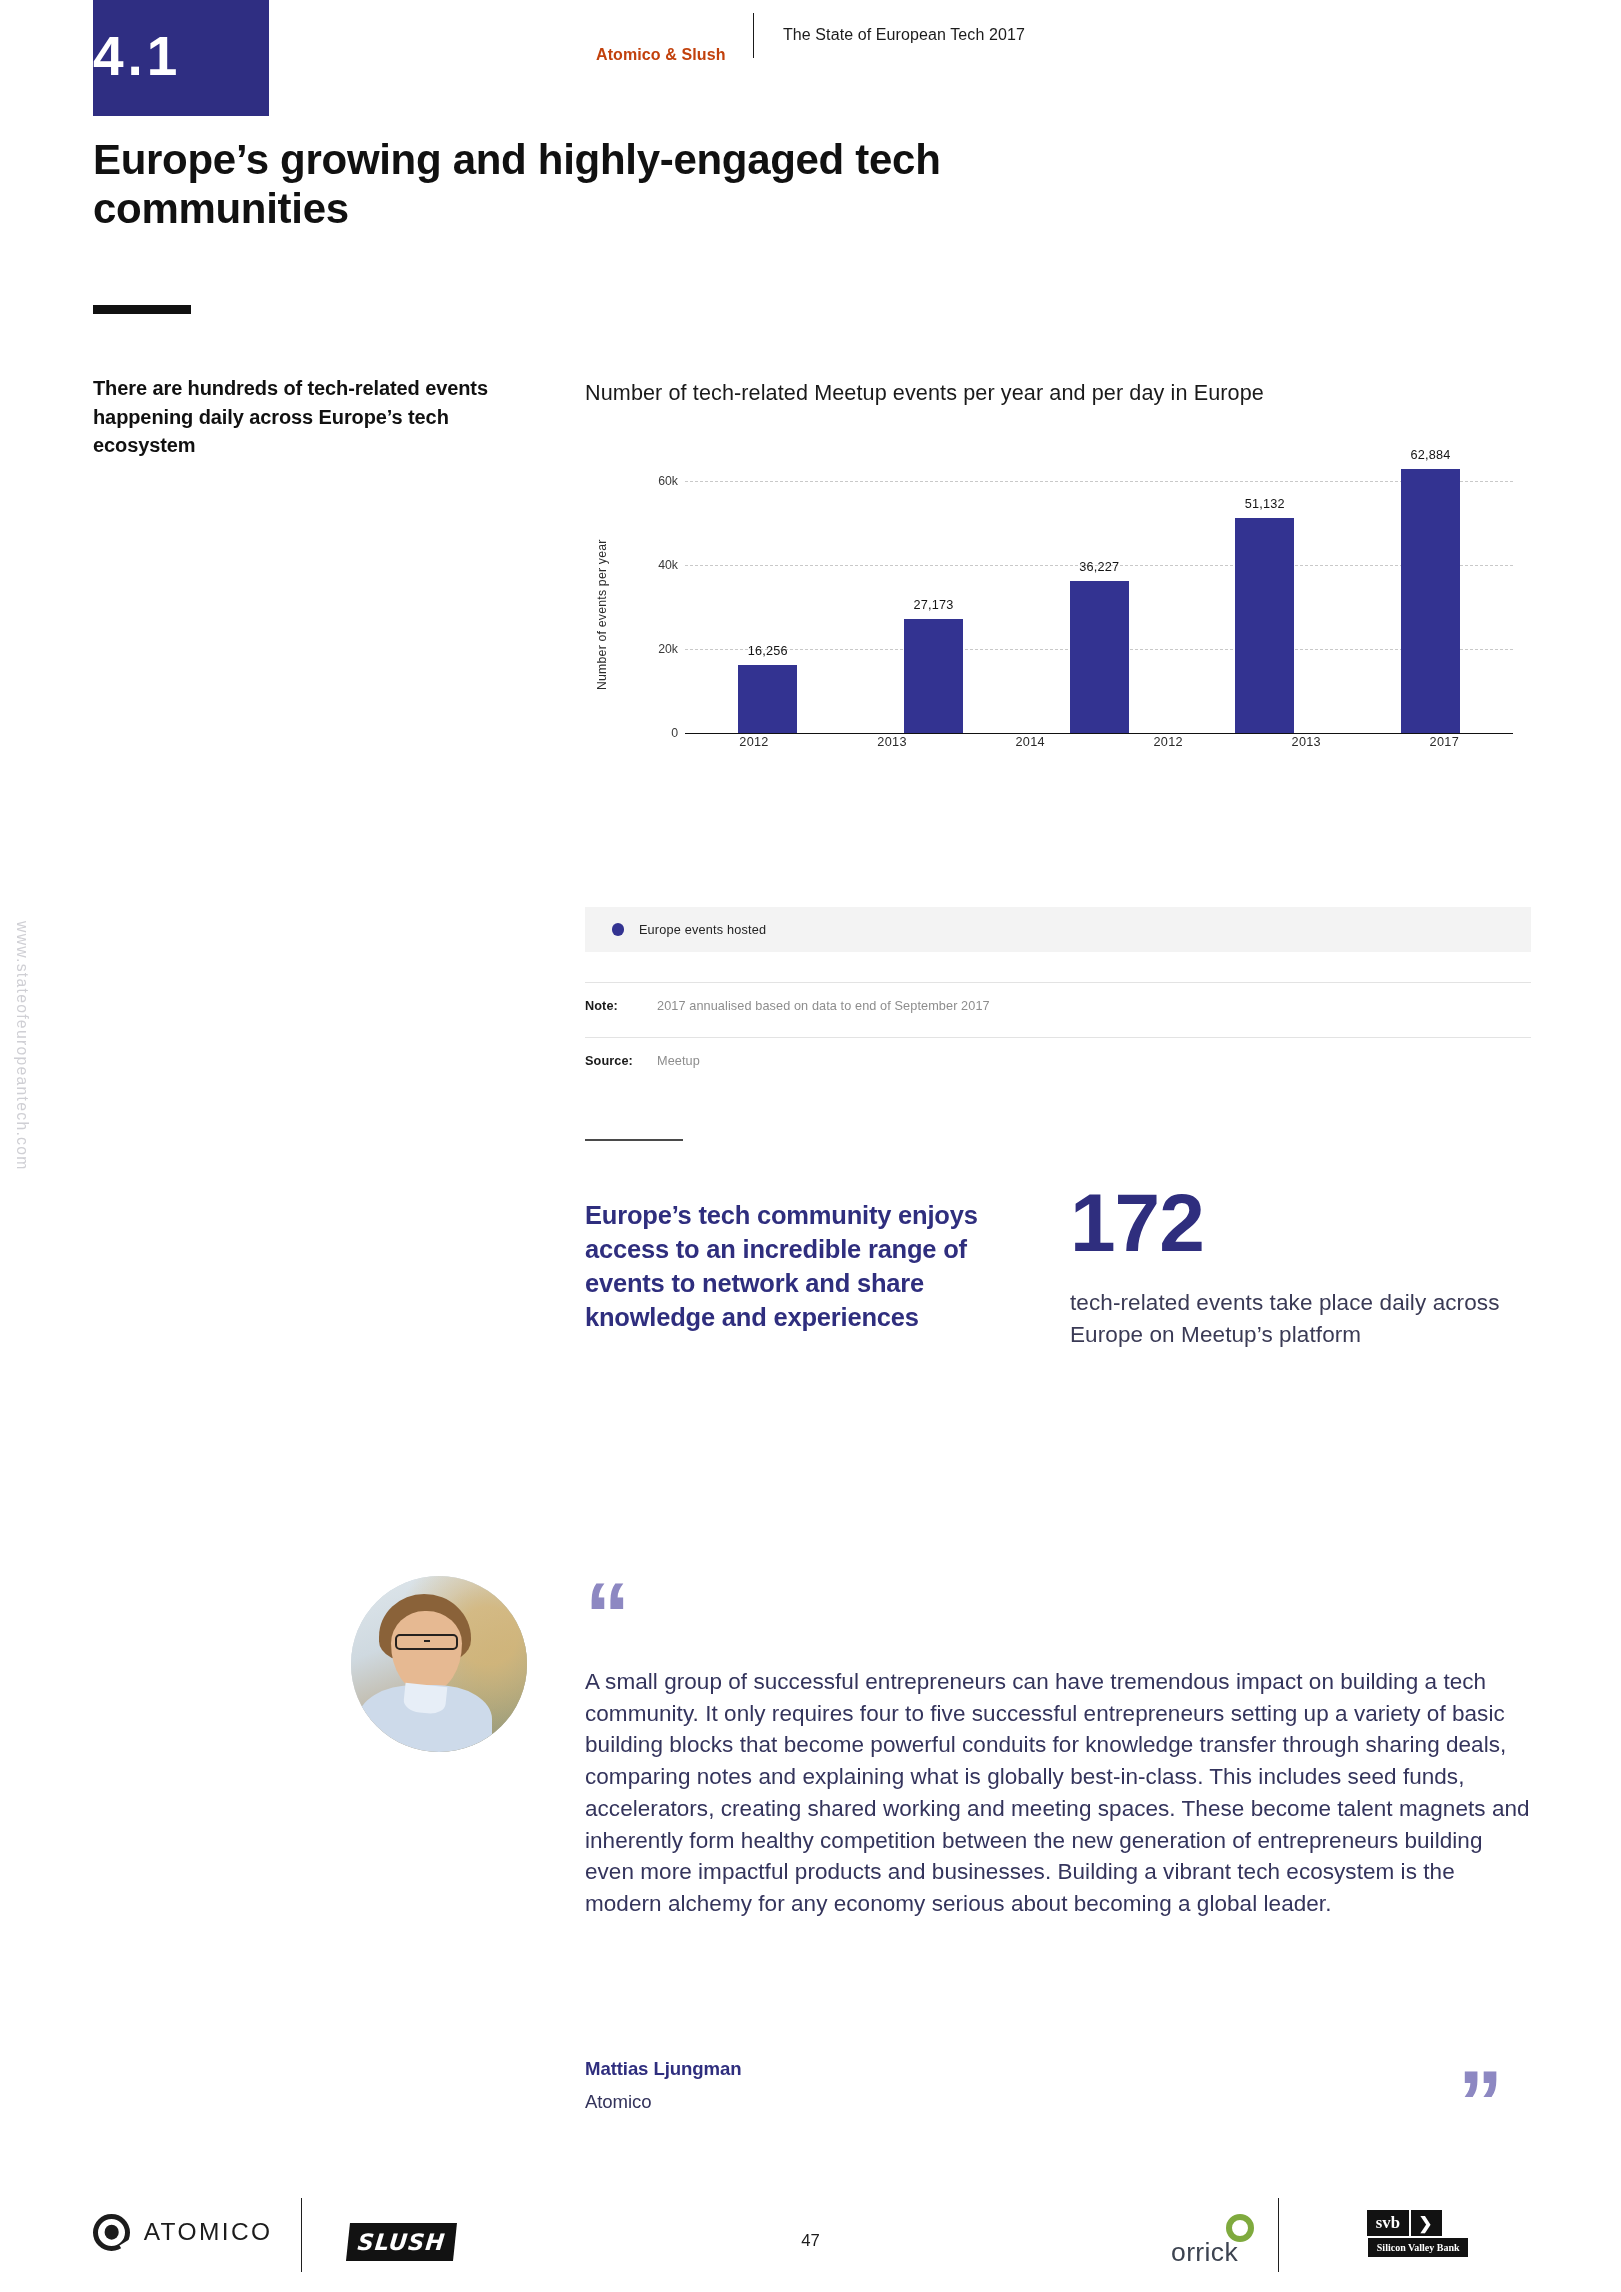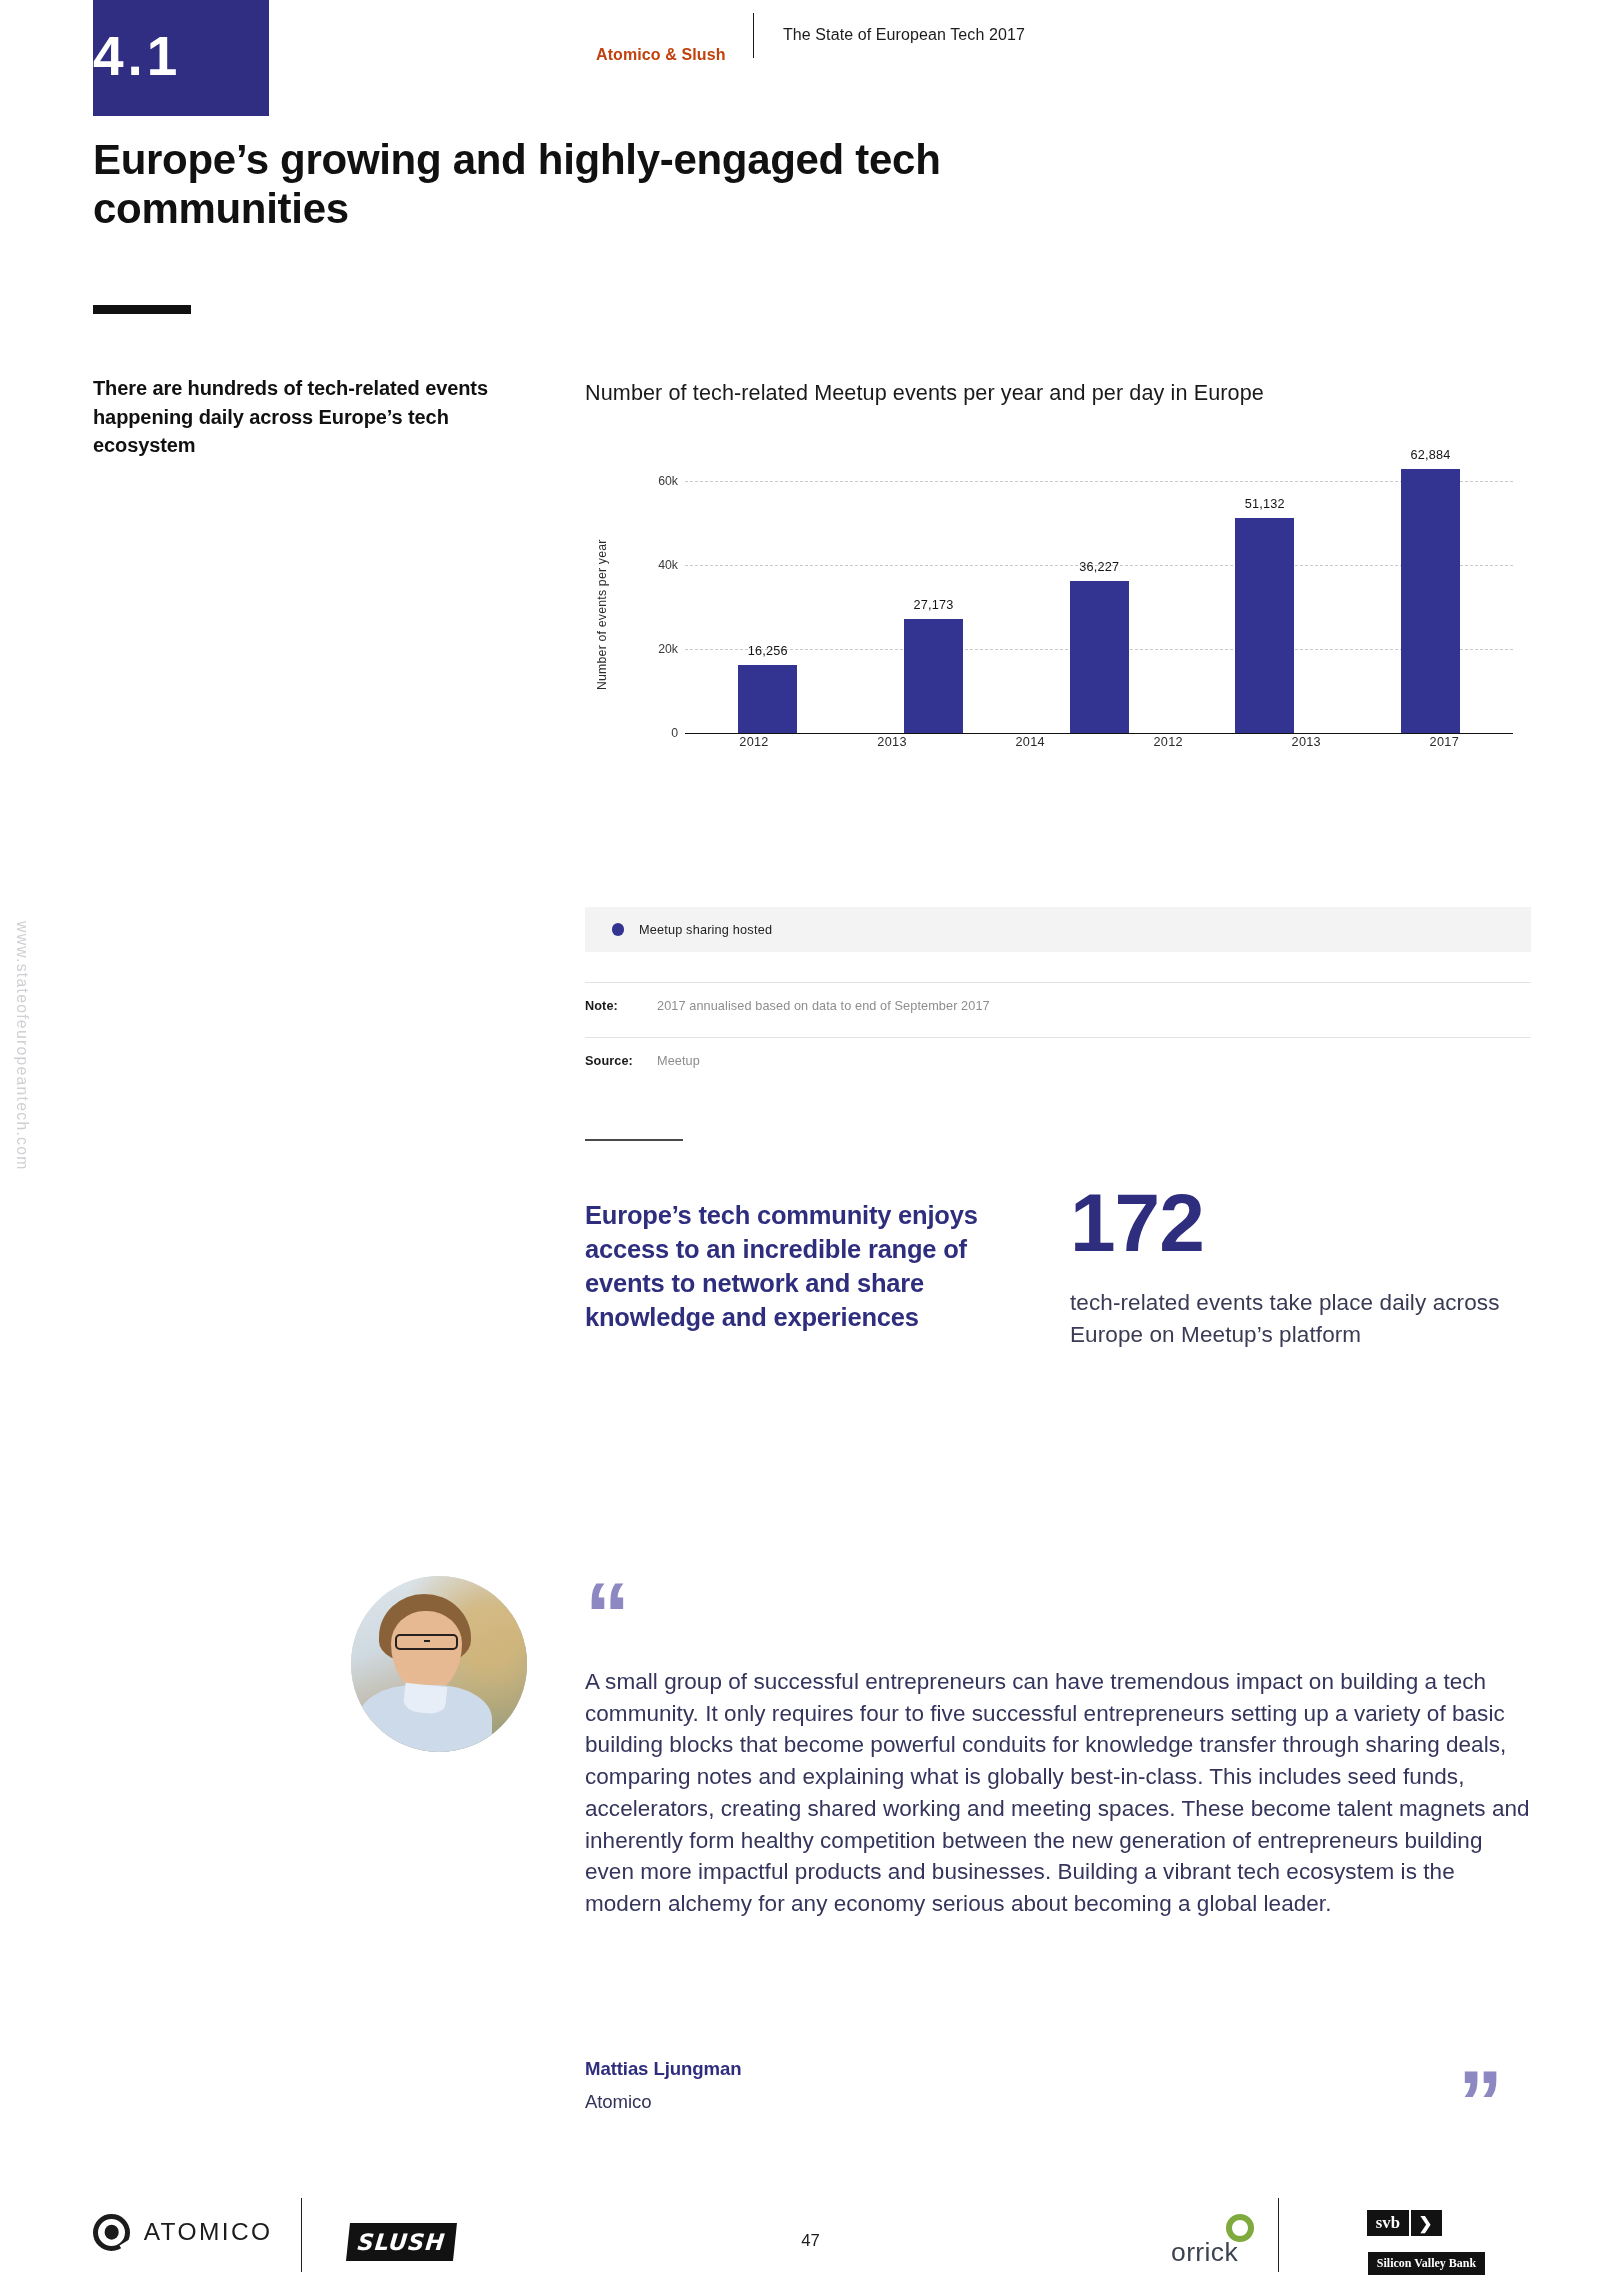--- a/index.html
+++ b/index.html
@@ -463,23 +463,23 @@
     margin-left: 36px;
   }
   .svb-chev {
     background: #121212; color: #ffffff;
     font-size: 16.7px; font-weight: bold;
     padding: 2.9px 9.8px 2.9px 7.8px;
     margin-left: 2px;
   }
   .svb-bottom {
     background: #121212; color: #ffffff;
-    font-size: 12px; font-weight: bold;
+    font-size: 10px; font-weight: bold;
     padding: 3.9px 8.8px;
-    margin-left: 37px; margin-top: 16px;
+    margin-left: 37px; margin-top: 2px;
     white-space: nowrap;
     font-family: "Liberation Serif", serif;
   }
 </style>
 </head>
 <body>
 
 <div class="page">
 
   <div class="header">
@@ -545,21 +545,21 @@
           <div class="x-label">2014</div>
           <div class="x-label">2012</div>
           <div class="x-label">2013</div>
           <div class="x-label">2017</div>
         </div>
     </div>
   </div>
 
   <div class="legend">
     <div class="legend-dot"></div>
-    <div class="legend-text">Meetup sharing hosted</div>
+    <div class="legend-text">Europe events hosted</div>
   </div>
 
   <div class="note-row">
     <div class="meta-key">Note:</div>
     <div class="meta-val">2017 annualised based on data to end of September 2017</div>
   </div>
   <div class="source-row">
     <div class="meta-key">Source:</div>
     <div class="meta-val">Meetup</div>
   </div>

